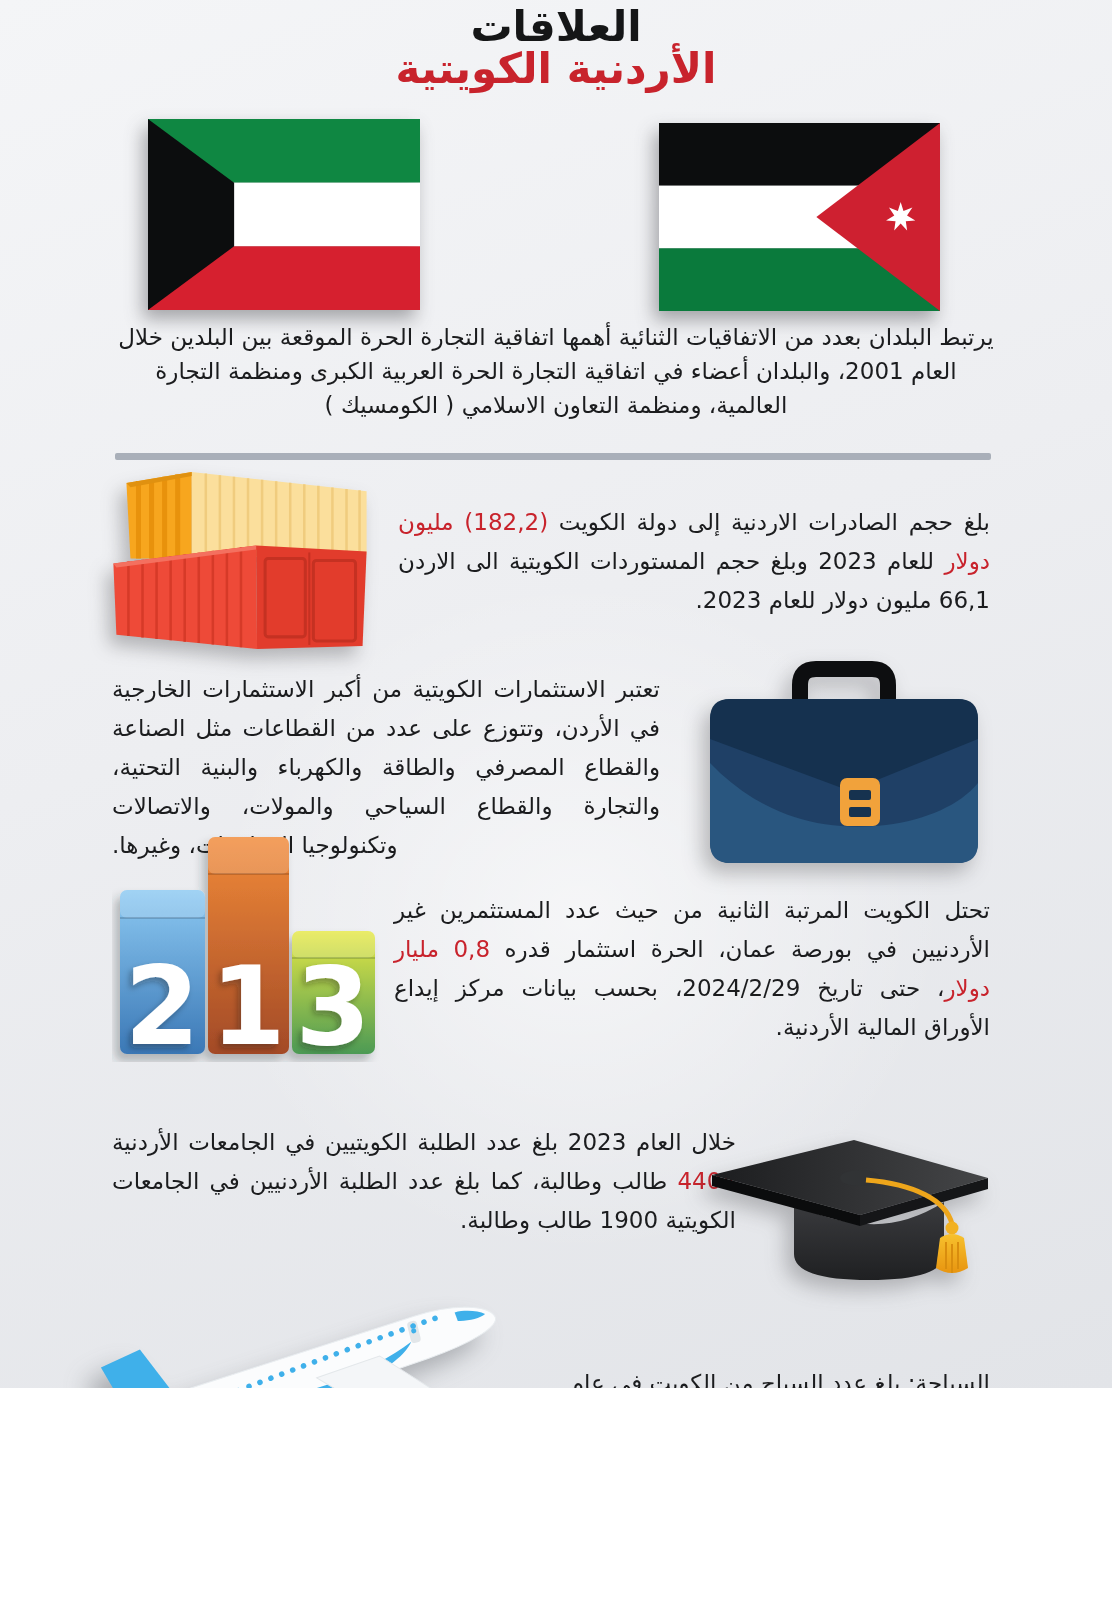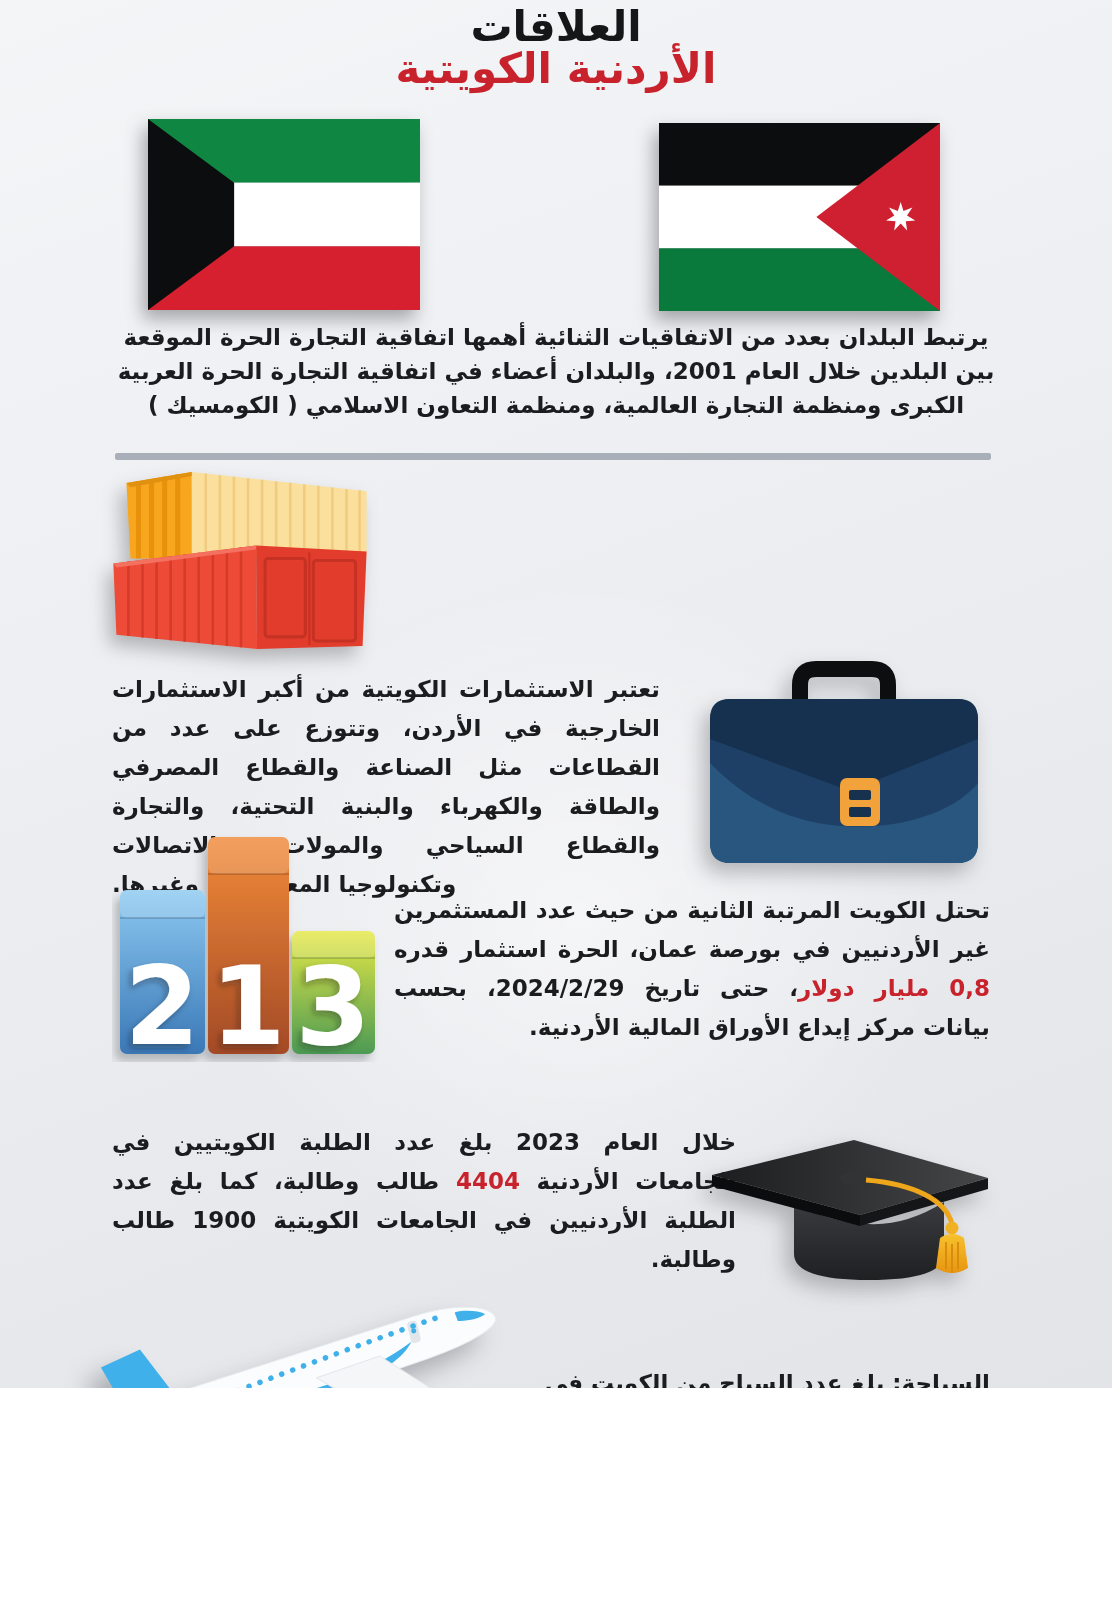--- a/index.html
+++ b/index.html
@@ -12,21 +12,21 @@
     content:"";position:absolute;inset:0;pointer-events:none;
     background:radial-gradient(46% 34% at 52% 66%, rgba(255,255,255,.55), rgba(255,255,255,0) 72%);
   }
   .title1,.title2{
     position:absolute;left:0;width:100%;text-align:center;
     font-weight:bold;font-size:42px;line-height:50px;color:#151617;margin:0;
   }
   .title1{top:2px;}
   .title2{top:44px;color:#c8232c;}
   .para{
-    position:absolute;direction:rtl;font-weight:bold;color:#1b1c1e;
+    position:absolute;direction:rtl;font-weight:normal;color:#1b1c1e;
     font-size:23px;line-height:39px;text-align:justify;text-align-last:right;margin:0;
   }
   .red{color:#c8232c;}
   .intro{top:320px;left:113px;width:886px;line-height:34px;text-align:center;text-align-last:center;}
   .trade{top:503px;left:398px;width:592px;}
   .invest{top:670px;left:112px;width:548px;text-align-last:left;}
   .ranking{top:891px;left:394px;width:596px;}
   .students{top:1123px;left:112px;width:624px;}
   .tourism{top:1364px;left:518px;width:472px;text-align:right;}
   .divider{position:absolute;top:453px;left:115px;width:876px;height:7px;background:#a9afb9;border-radius:2px;}
@@ -76,20 +76,23 @@
 
     <polygon points="25,105 167,87 168,190 28,176" fill="#ee4a38"></polygon>
     <path d="M40,103.1 V177.2 M54,101.3 V178.6 M68,99.5 V180 M82,97.8 V181.4 M96,96 V182.8 M110,94.2 V184.2 M124,92.4 V185.6 M138,90.6 V187 M152,88.8 V188.4" stroke="#d63a28" stroke-width="2.5" fill="none"></path>
     <polygon points="167,87 277,93 273,187 168,190" fill="#e23c2c"></polygon>
     <rect x="176" y="100" width="40" height="78" rx="3" fill="none" stroke="#c53122" stroke-width="3"></rect>
     <rect x="224" y="102" width="42" height="80" rx="3" fill="none" stroke="#c53122" stroke-width="3"></rect>
     <path d="M220,94 V186" stroke="#c53122" stroke-width="2" fill="none"></path>
     <polygon points="25,105 167,87 167,91 28,109" fill="#f4705f"></polygon>
   </svg>
 
+  <p class="para trade">
+    <span>بلغ حجم الصادرات الاردنية إلى دولة الكويت </span><span class="red">(182,2) مليون دولار</span><span> للعام 2023 وبلغ حجم المستوردات الكويتية الى الاردن 66,1 مليون دولار للعام 2023.</span>
+  </p>
 
   <p class="para invest">تعتبر الاستثمارات الكويتية من أكبر الاستثمارات الخارجية في الأردن، وتتوزع على عدد من القطاعات مثل الصناعة والقطاع المصرفي والطاقة والكهرباء والبنية التحتية، والتجارة والقطاع السياحي والمولات، والاتصالات وتكنولوجيا المعلومات، وغيرها.</p>
 
   <svg class="ic-briefcase" viewBox="0 0 292 226" aria-hidden="true">
     <path d="M102,64 V40 Q102,24 118,24 H174 Q190,24 190,40 V64" stroke="#0d0e10" stroke-width="16" fill="none"></path>
     <rect x="12" y="54" width="268" height="164" rx="20" fill="#1f4066"></rect>
     <path d="M12,74 Q12,54 32,54 H260 Q280,54 280,74 V94 L152,146 L12,94 Z" fill="#15314f"></path>
     <path d="M12,118 C60,168 120,188 188,180 C228,175 262,160 280,138 V198 Q280,218 260,218 H32 Q12,218 12,198 Z" fill="#29567f"></path>
     <rect x="142" y="133" width="40" height="48" rx="7" fill="#f1a23b"></rect>
     <rect x="151" y="145" width="22" height="10" rx="2" fill="#16324f"></rect>

